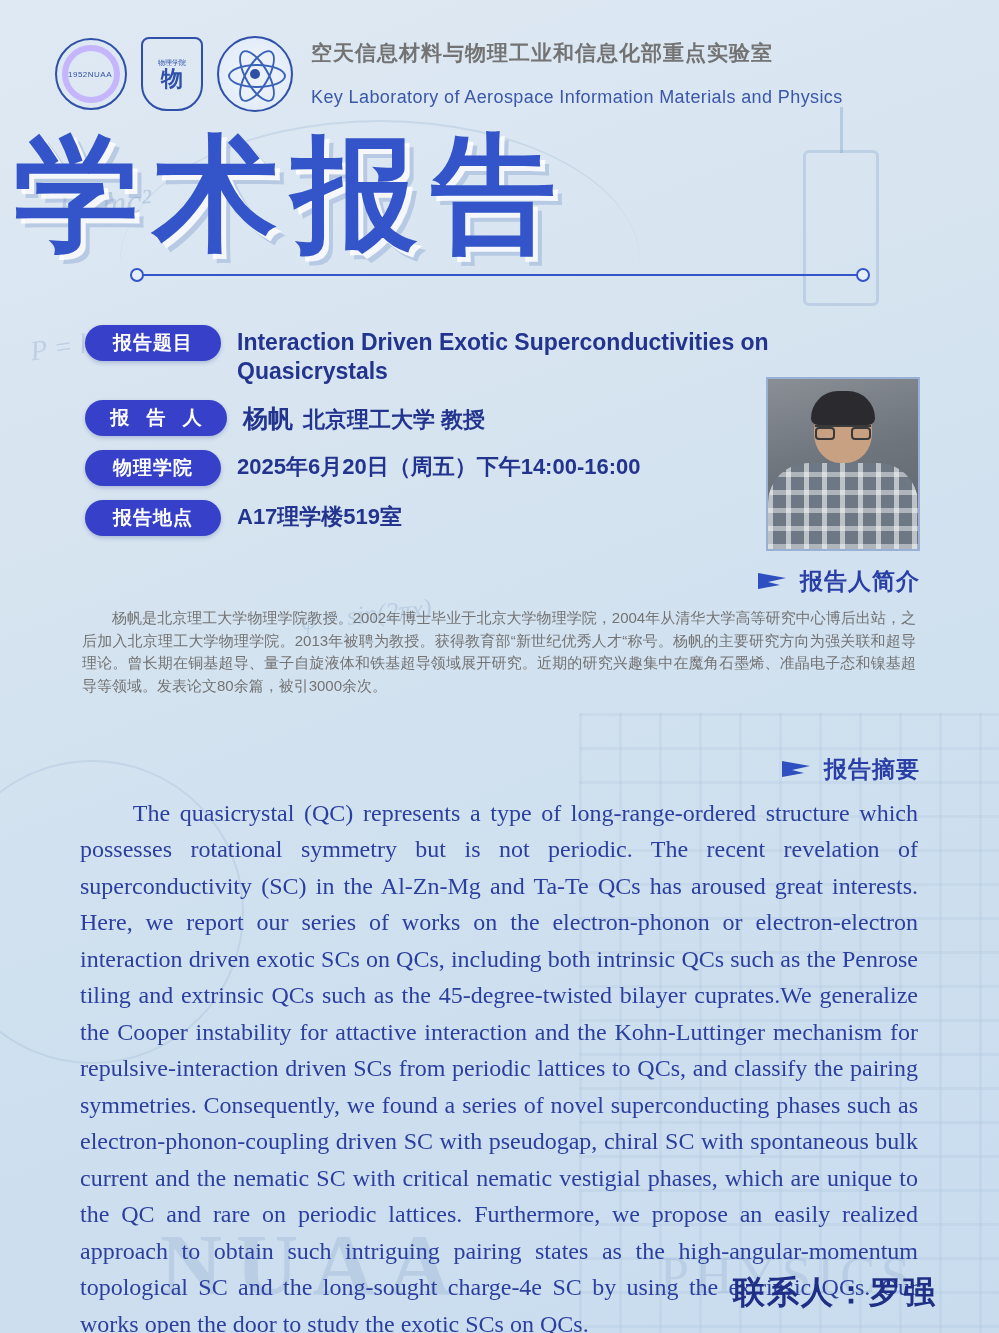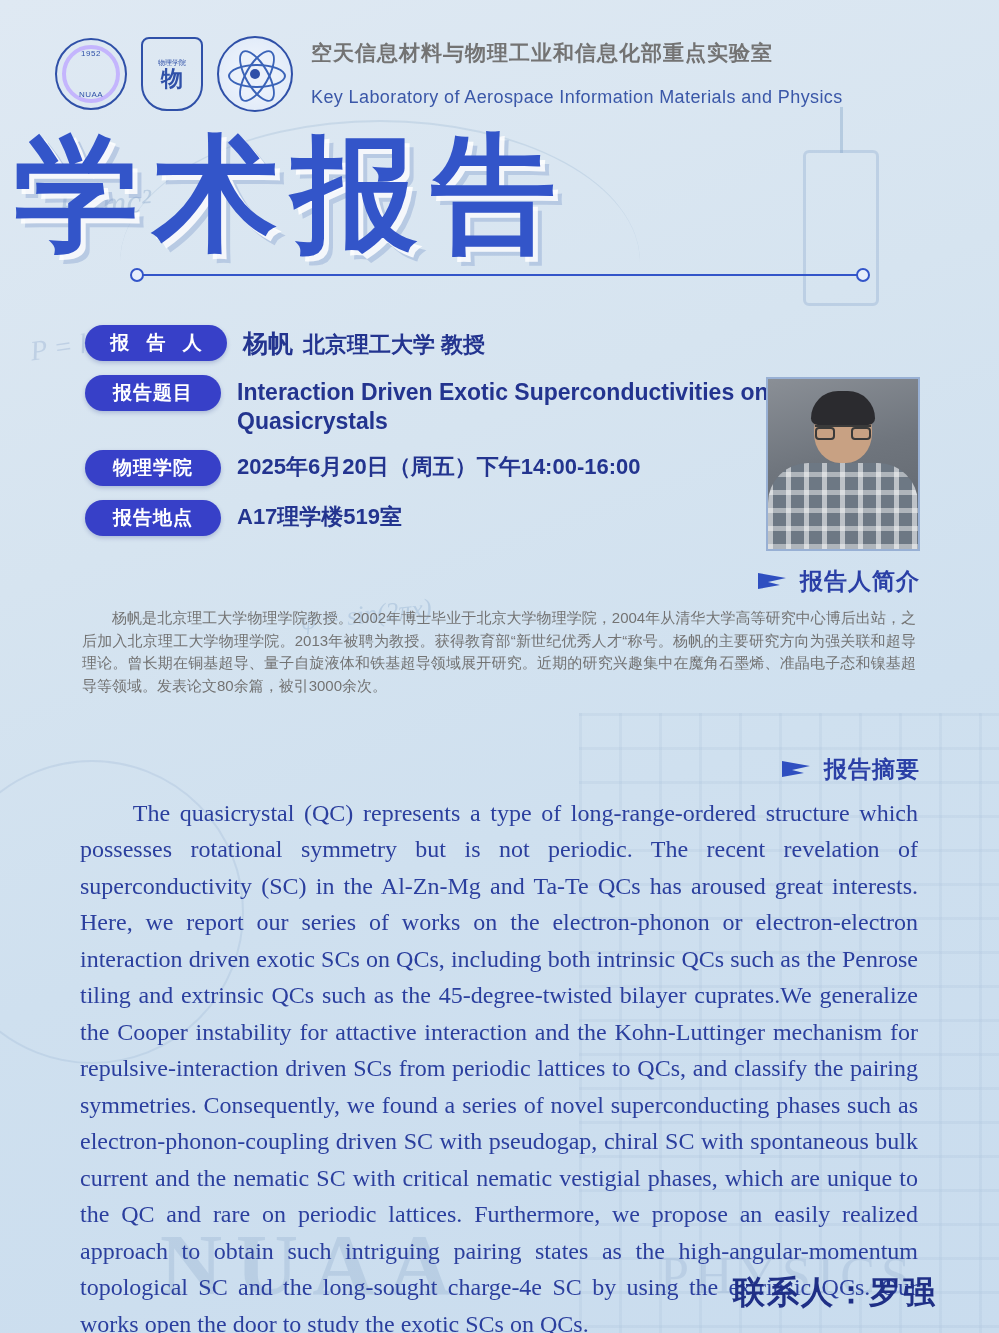--- a/index.html
+++ b/index.html
@@ -143,25 +143,24 @@
     border: 2px solid #2f50a8;
     display: flex;
     align-items: center;
     justify-content: center;
     box-sizing: border-box;
   }
   .logo-circle .inner {
     width: 58px;
     height: 58px;
     border-radius: 50%;
-    border: 4px solid #c4b5fd;
+    border: 6px solid #c4b5fd;
     display: flex;
     align-items: center;
-    justify-content: space-between;
-    flex-direction: column;
+    justify-content: flex-start;
     box-sizing: border-box;
     font-size: 8px;
     color: #2f50a8;
     letter-spacing: 0.5px;
   }
   .logo-shield {
     width: 62px;
     height: 74px;
     border: 2px solid #2f50a8;
     border-radius: 8px 8px 26px 26px;
@@ -487,29 +486,29 @@
   <div class="title-rule">
     <div class="line"></div>
     <div class="dot left"></div>
     <div class="dot right"></div>
   </div>
 </div>
 
 <div class="info">
 
   <div class="info-row">
+    <div class="tag">报告题目</div>
+    <div class="info-value title-en">Interaction Driven Exotic Superconductivities on Quasicrystals</div>
+  </div>
+
+  <div class="info-row">
     <div class="tag spaced">报 告 人</div>
     <div class="info-value">
       <span class="speaker-name">杨帆</span><span>北京理工大学 教授</span>
     </div>
-  </div>
-
-  <div class="info-row">
-    <div class="tag">报告题目</div>
-    <div class="info-value title-en">Interaction Driven Exotic Superconductivities on Quasicrystals</div>
   </div>
 
   <div class="info-row">
     <div class="tag">物理学院</div>
     <div class="info-value">2025年6月20日（周五）下午14:00-16:00</div>
   </div>
 
   <div class="info-row">
     <div class="tag">报告地点</div>
     <div class="info-value">A17理学楼519室</div>

